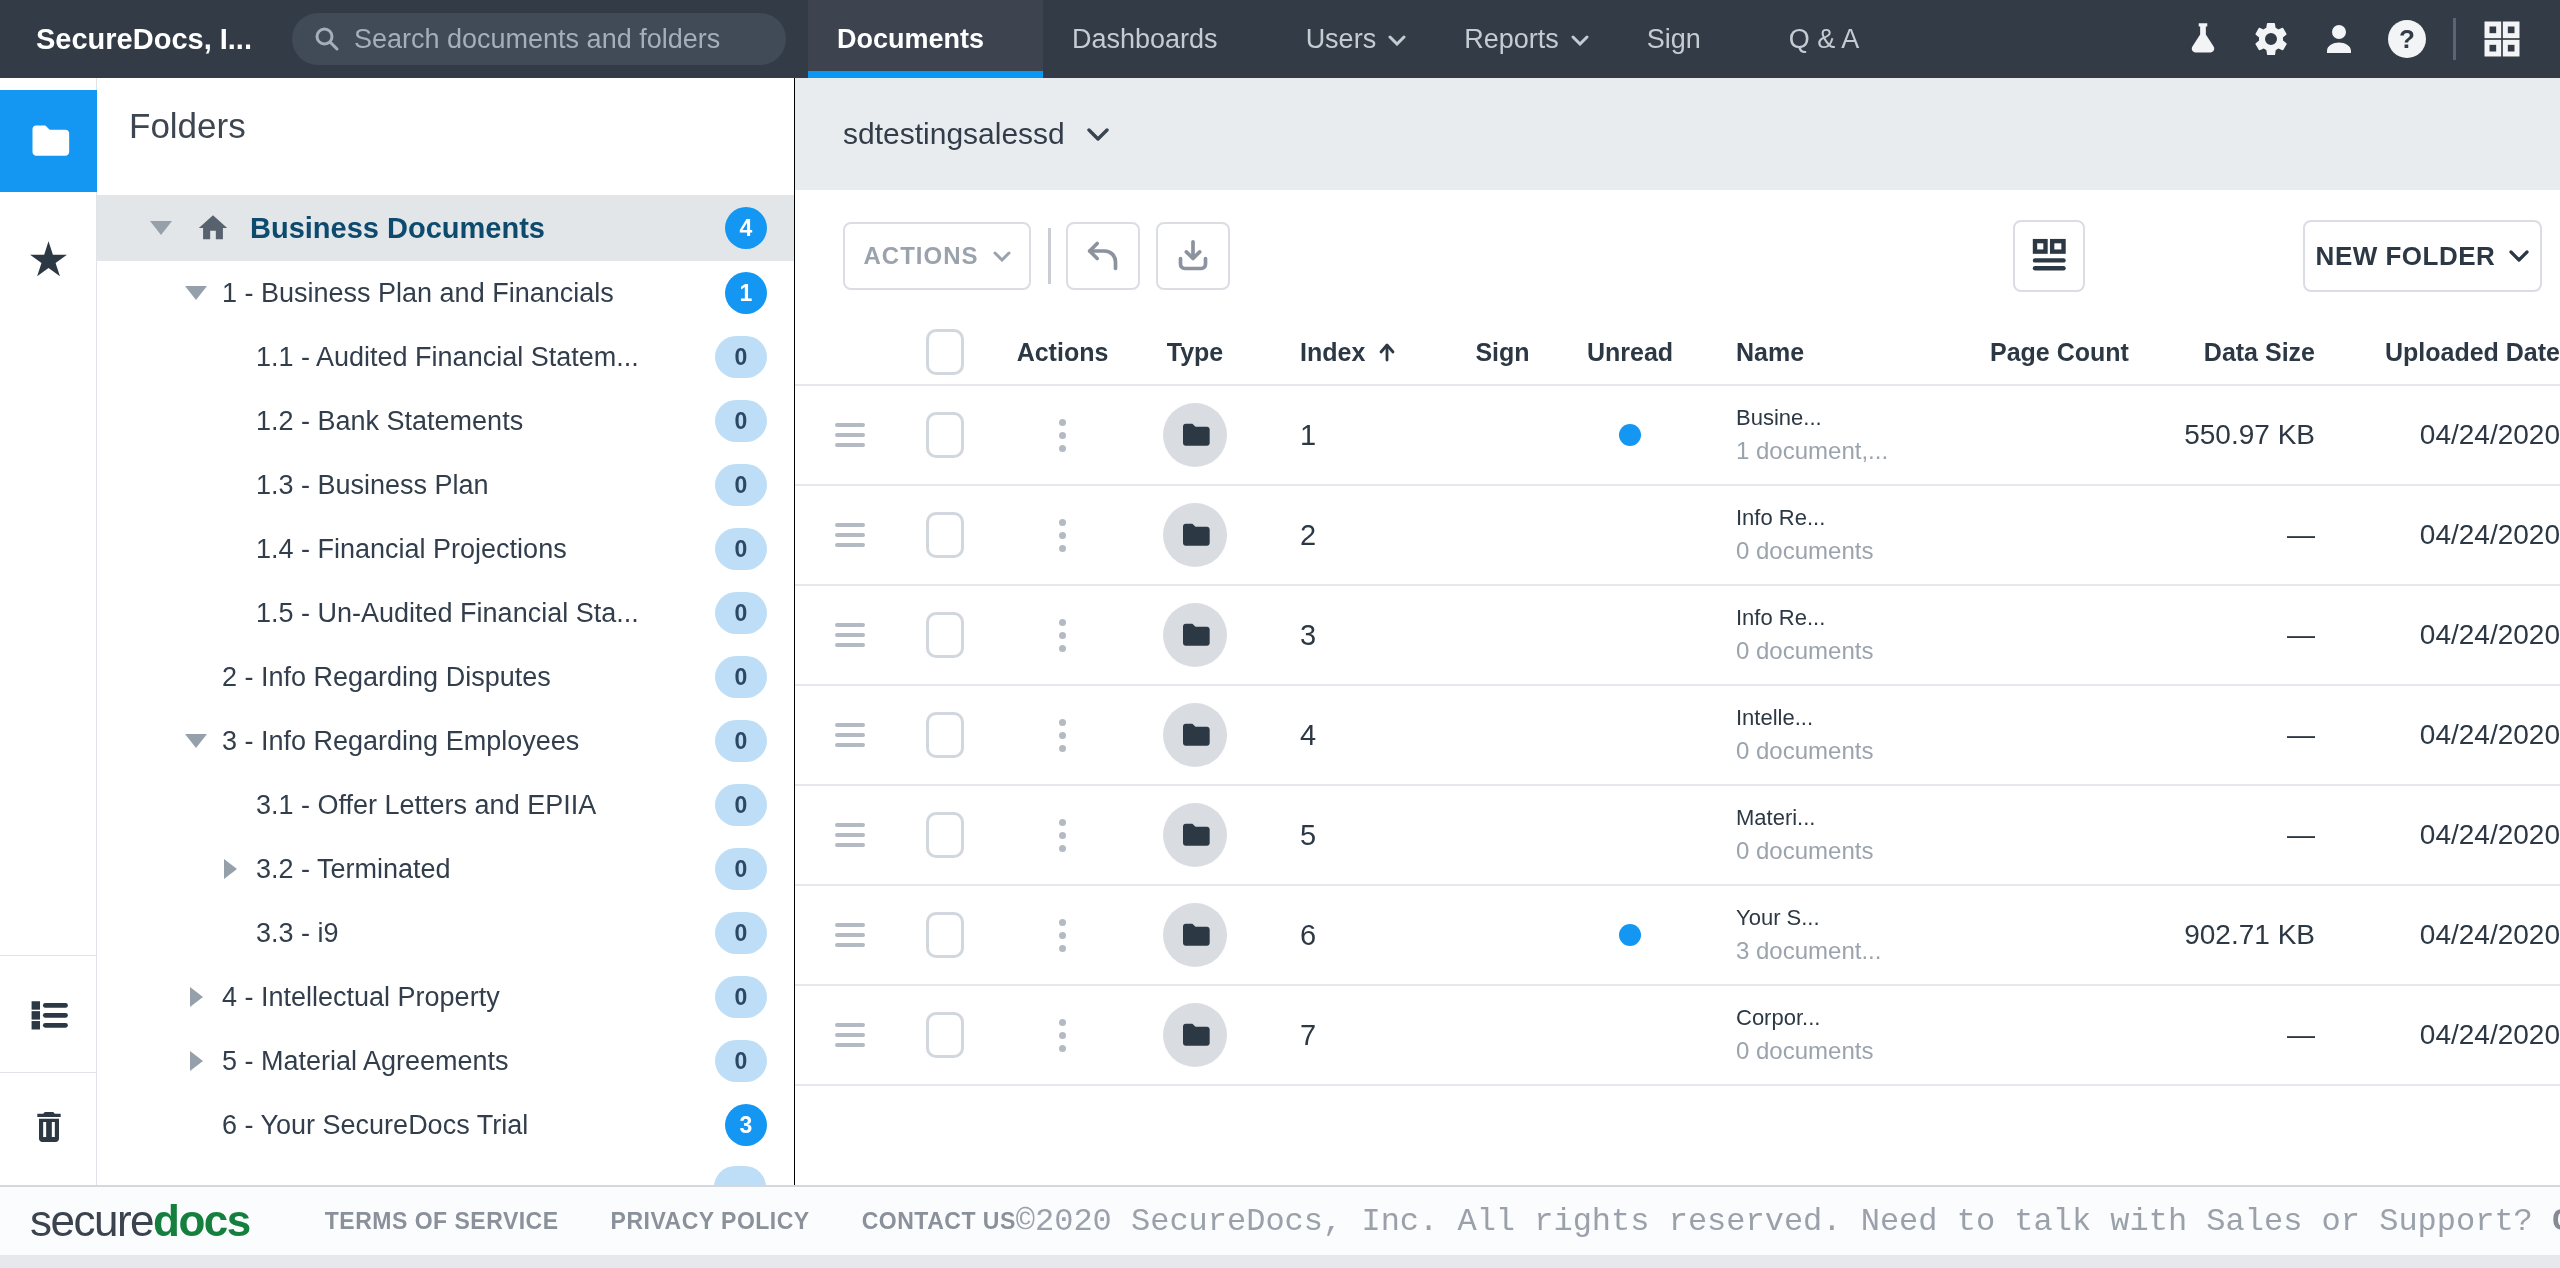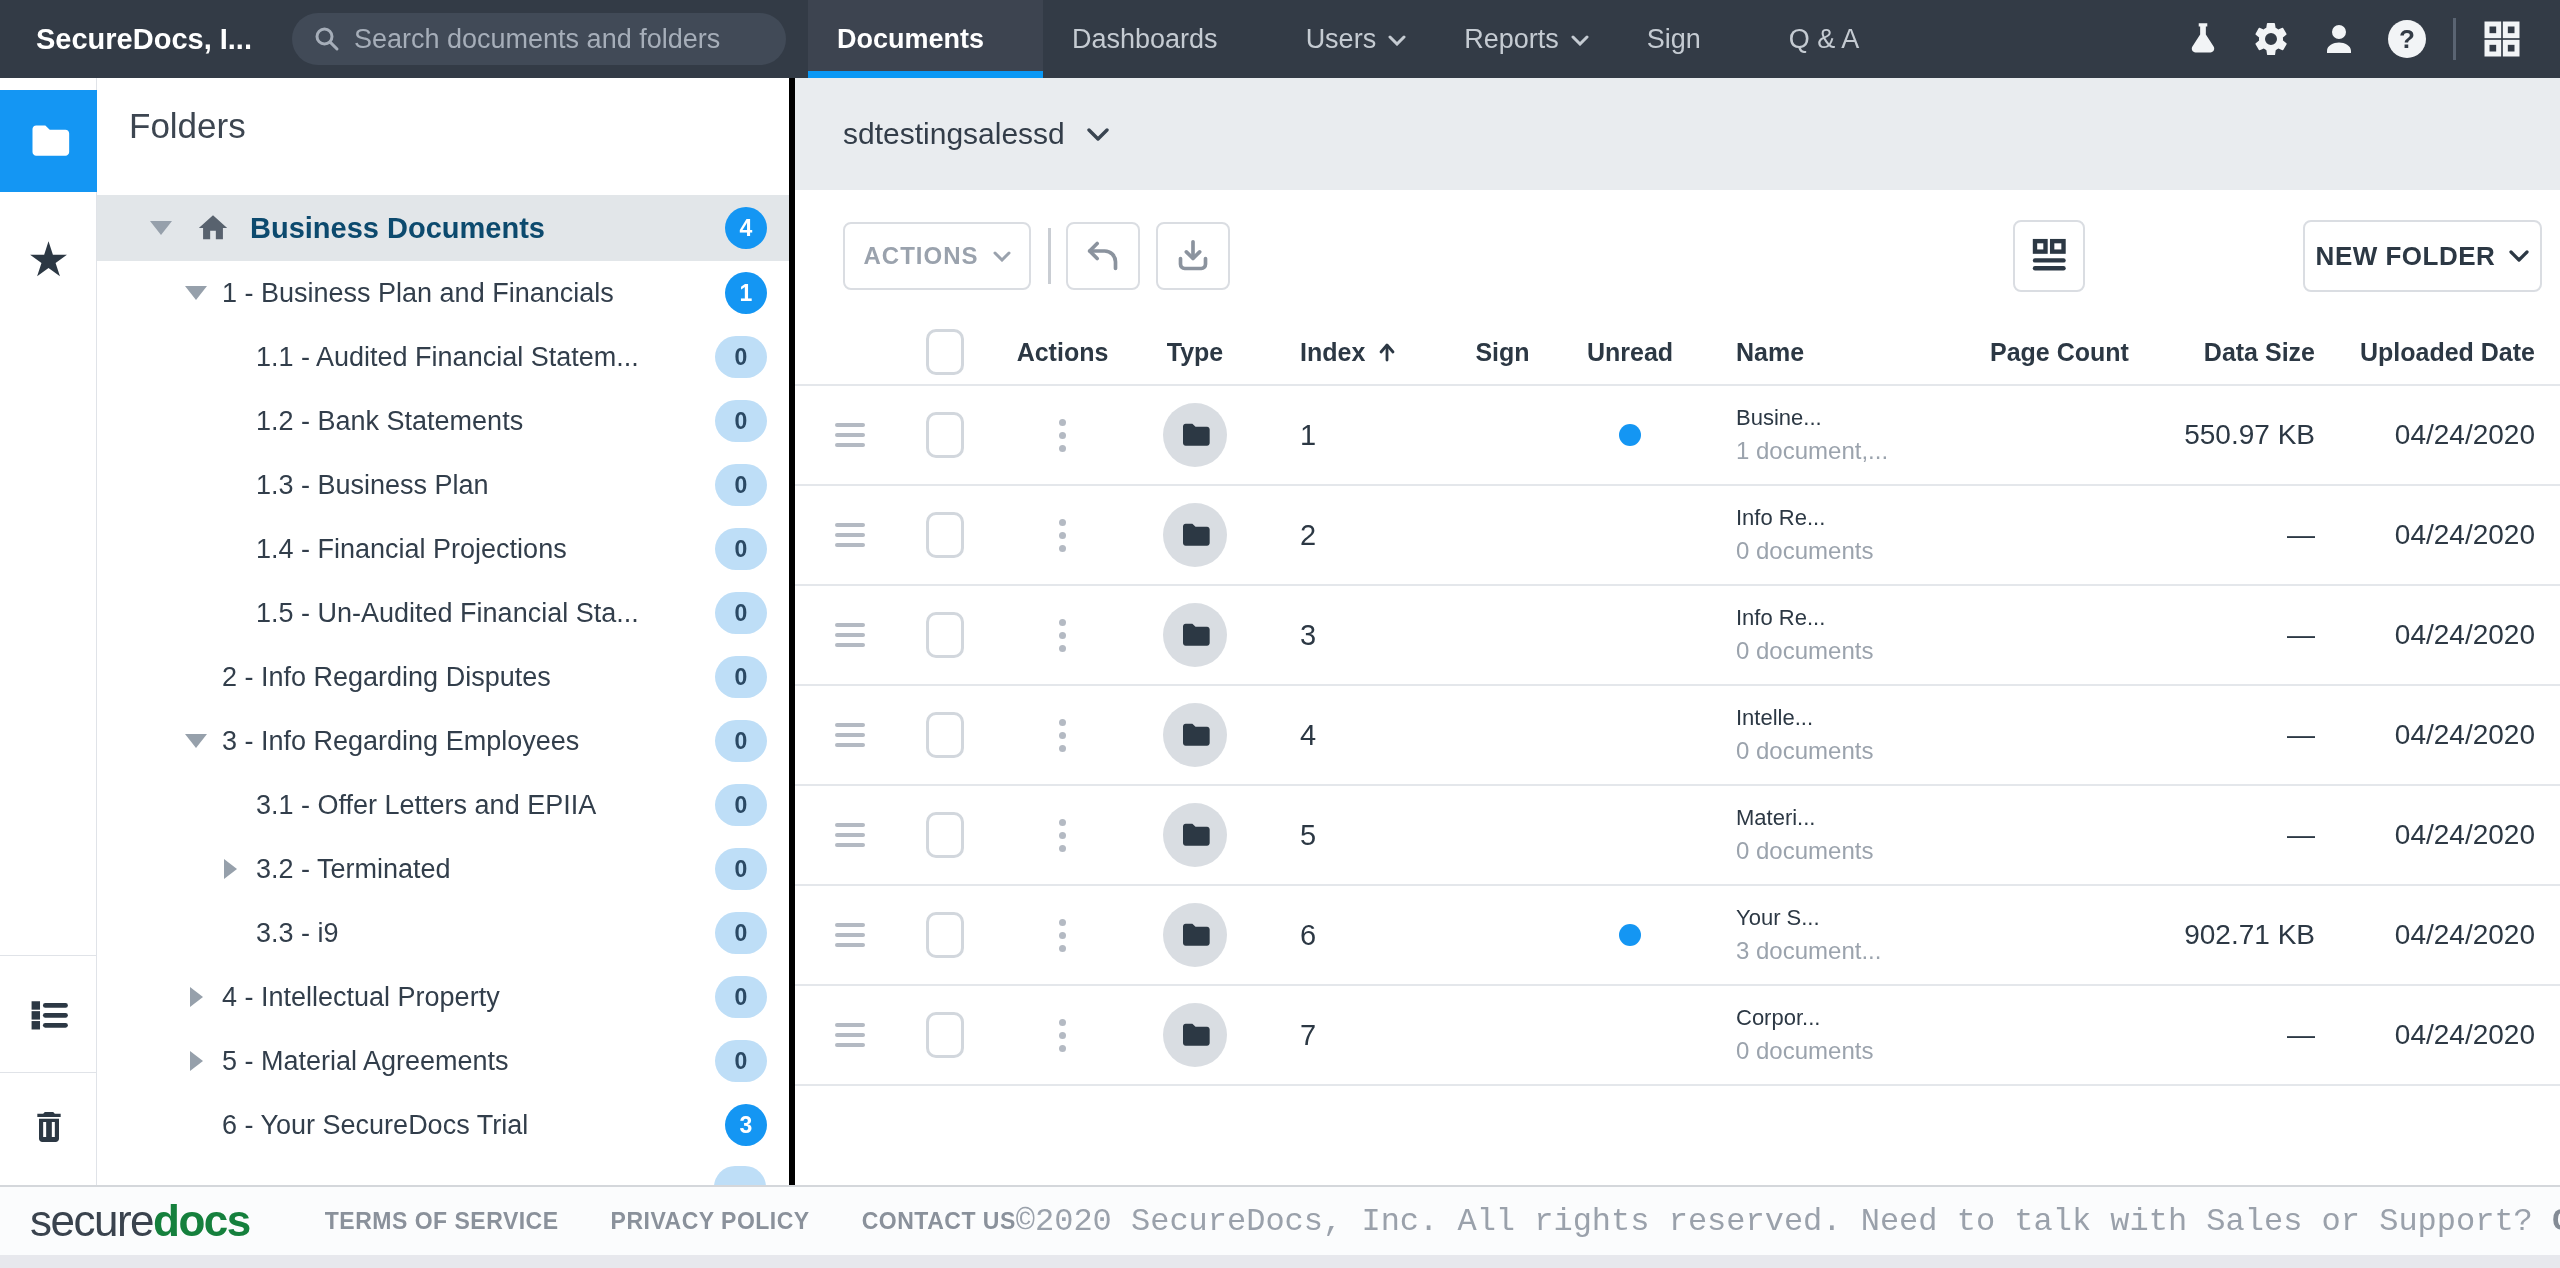--- a/index.html
+++ b/index.html
@@ -35,21 +35,21 @@
   .rail-folder { position:absolute; top:12px; left:0; width:97px; height:102px; background:#1496f3;
     display:flex; align-items:center; justify-content:center; cursor:pointer; }
   .rail-star { position:absolute; top:146px; left:0; width:97px; height:70px; display:flex;
     align-items:center; justify-content:center; font-size:48px; color:#2c3844; cursor:pointer; }
   .rail-sep { position:absolute; left:0; width:97px; height:1px; background:#e0e3e8; }
   .rail-ic { position:absolute; left:0; width:97px; height:70px; display:flex;
     align-items:center; justify-content:center; cursor:pointer; }
 
   
   .panel { position:absolute; left:97px; top:78px; width:698px; height:1107px; background:#fff;
-    border-right:6px solid #000000; overflow:hidden; }
+    border-right:1px solid #000000; overflow:hidden; }
   .panel-title { position:absolute; top:28px; left:32px; font-size:35px; color:#3d4651; }
   .bd-root { position:absolute; top:117px; left:0; width:698px; height:66px; background:#e2e6e9;
     display:flex; align-items:center; cursor:pointer; }
   .bd-root .tri-down { margin-left:53px; }
   .bd-root svg.home { margin-left:24px; }
   .bd-root .bd-label { margin-left:20px; font-size:29px; font-weight:bold; color:#0c4a6e; }
   .tree { position:absolute; top:183px; left:0; width:698px; }
   .trow { height:64px; display:flex; align-items:center; cursor:pointer; }
   .trow.lvl1 { padding-left:87px; }
   .trow.lvl2 { padding-left:121px; }
@@ -88,21 +88,21 @@
 
   
   .tgrid { display:grid; grid-template-columns:110px 80px 155px 110px 185px 135px 120px 275px 175px 175px 245px;
     align-items:center; }
   .thead { position:absolute; top:242px; left:0; width:1765px; height:66px;
     border-bottom:2px solid #e4e7eb; font-size:25px; font-weight:bold; color:#2c3844; }
   .thead > div { display:flex; align-items:center; justify-content:center; cursor:pointer; }
   .h-left { justify-content:flex-start !important; }
   .h-right { justify-content:flex-end !important; }
   .pad50 { padding-left:50px; } .pad46 { padding-left:46px; } .pad25l { padding-left:25px; }
-  .pad25r { padding-right:25px; }
+  .pad25r { }
   .rows { position:absolute; top:308px; left:0; width:1765px; }
   .drow { height:100px; border-bottom:2px solid #e4e7eb; background:#fff; cursor:pointer; }
   .cell { display:flex; align-items:center; justify-content:center; height:100%; }
   .drag { display:flex; flex-direction:column; gap:6px; cursor:grab; }
   .drag i { display:block; width:30px; height:4px; background:#b4bac3; border-radius:2px; }
   .checkbox { width:38px; height:46px; border:3px solid #d2d7dd; border-radius:10px; background:#fff; cursor:pointer; }
   .kebab { display:flex; flex-direction:column; gap:6px; cursor:pointer; }
   .kebab i { width:7px; height:7px; border-radius:50%; background:#b4bac3; }
   .favatar { width:64px; height:64px; border-radius:50%; background:#d9dde2;
     display:flex; align-items:center; justify-content:center; }

